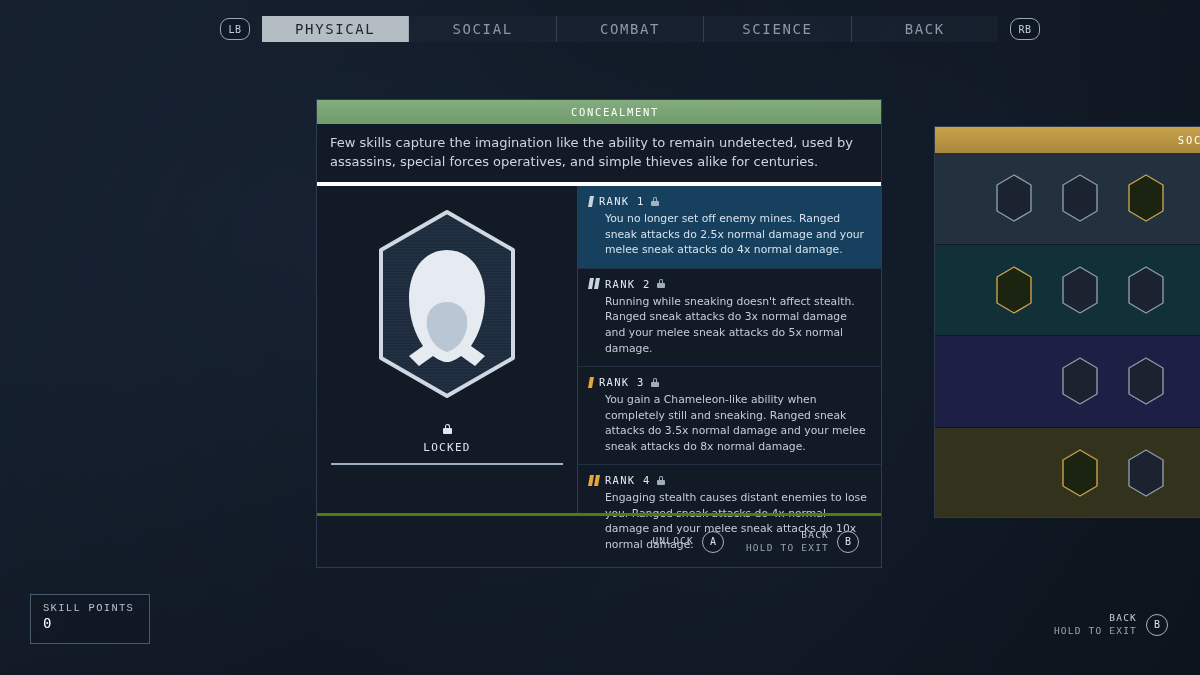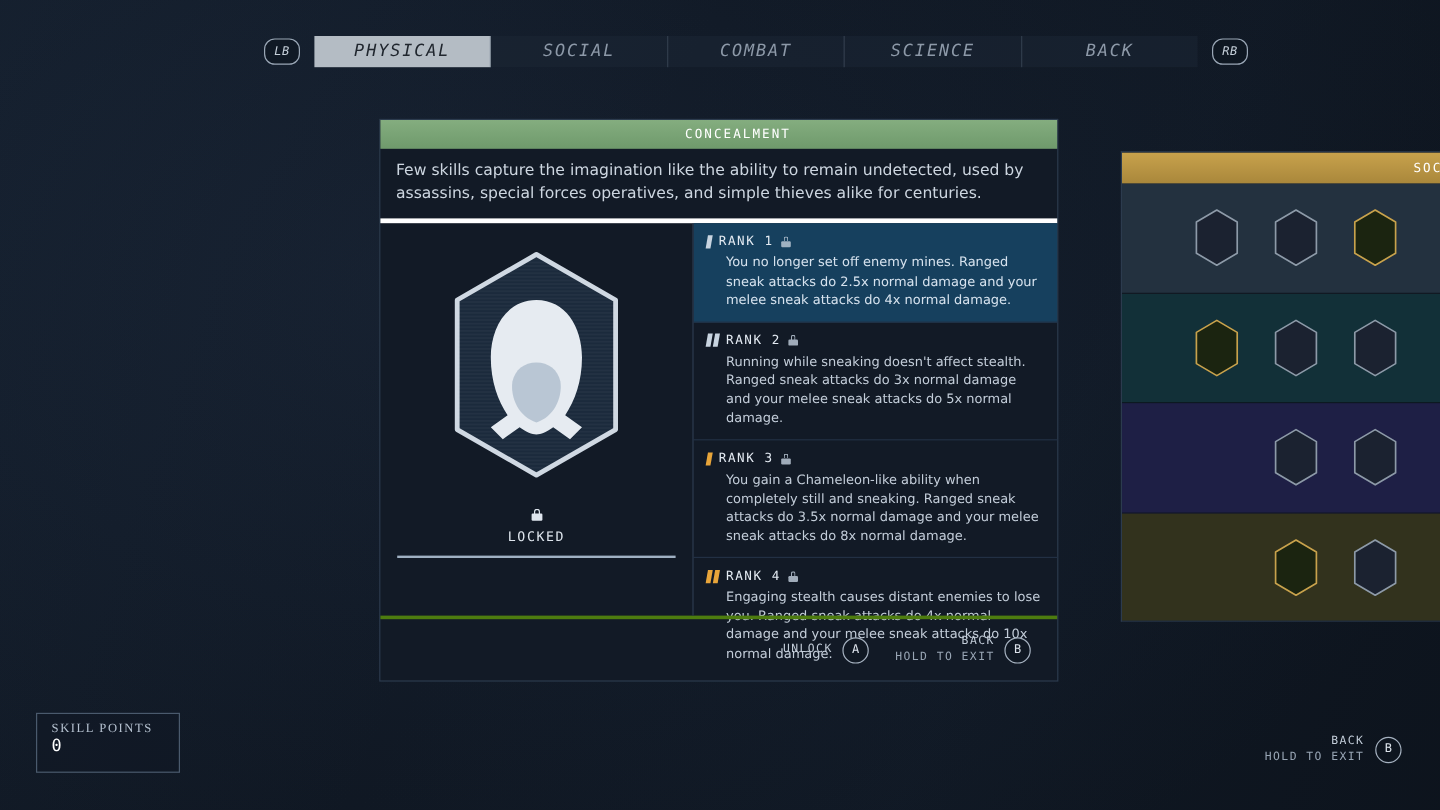--- a/index.html
+++ b/index.html
@@ -27,28 +27,27 @@
     position: absolute;
     inset: 0;
     background: linear-gradient(115deg, rgba(40,60,85,0.18) 0%, rgba(20,30,45,0) 40%,
                 rgba(30,48,70,0.10) 70%, rgba(10,16,24,0.25) 100%);
     pointer-events: none;
   }
 
   
   .tabbar {
     position: absolute;
-    top: 30px;
+    top: 16px;
     left: 220px;
     width: 820px;
     height: 26px;
     display: flex;
     align-items: center;
     z-index: 5;
-    font-style: italic;
   }
   .shoulder {
     width: 30px;
     height: 22px;
     border: 1.5px solid #9aa7b6;
     border-radius: 9px;
     display: flex;
     align-items: center;
     justify-content: center;
     font-family: "DejaVu Sans Mono", monospace;
@@ -317,21 +316,21 @@
     left: 30px;
     top: 594px;
     width: 120px;
     height: 50px;
     border: 1px solid #4a5a6d;
     background: rgba(16,24,36,0.55);
     padding: 7px 0 0 12px;
     z-index: 6;
   }
   .sp-label {
-    font-family: Liberation Serif, serif;
+    font-family: Liberation Mono, monospace;
     font-size: 10.5px;
     letter-spacing: 1.3px;
     color: #b6c2d0;
   }
   .sp-value {
     font-family: "DejaVu Sans Mono", monospace;
     font-size: 14px;
     color: #ffffff;
     line-height: 1.3;
   }

